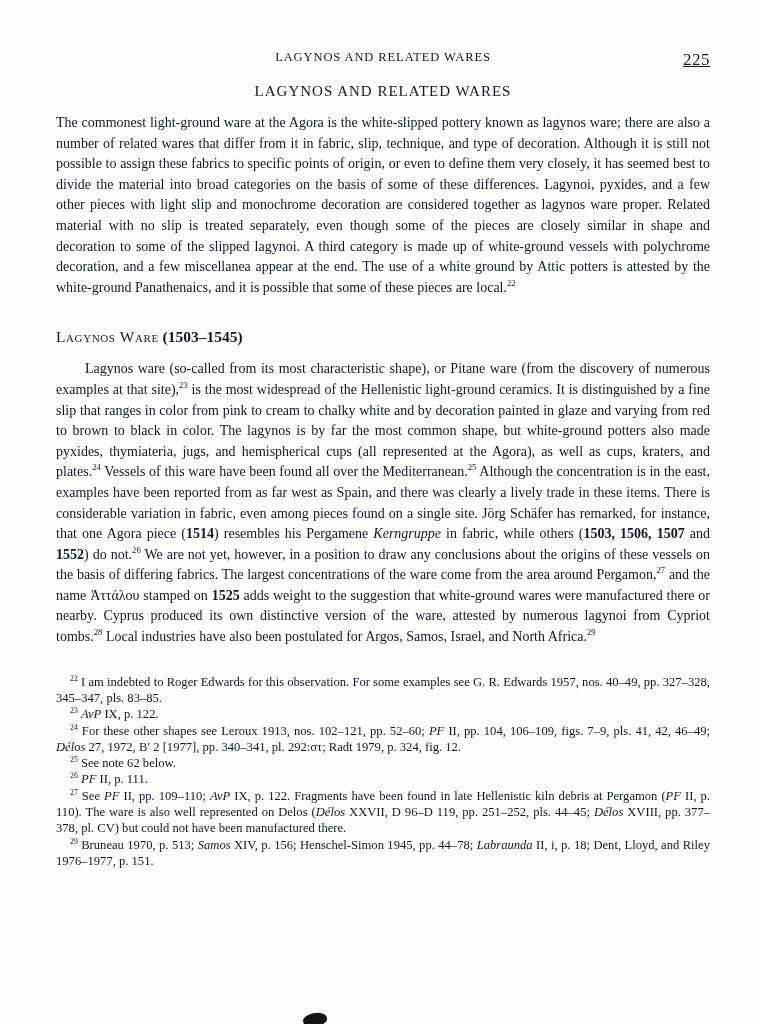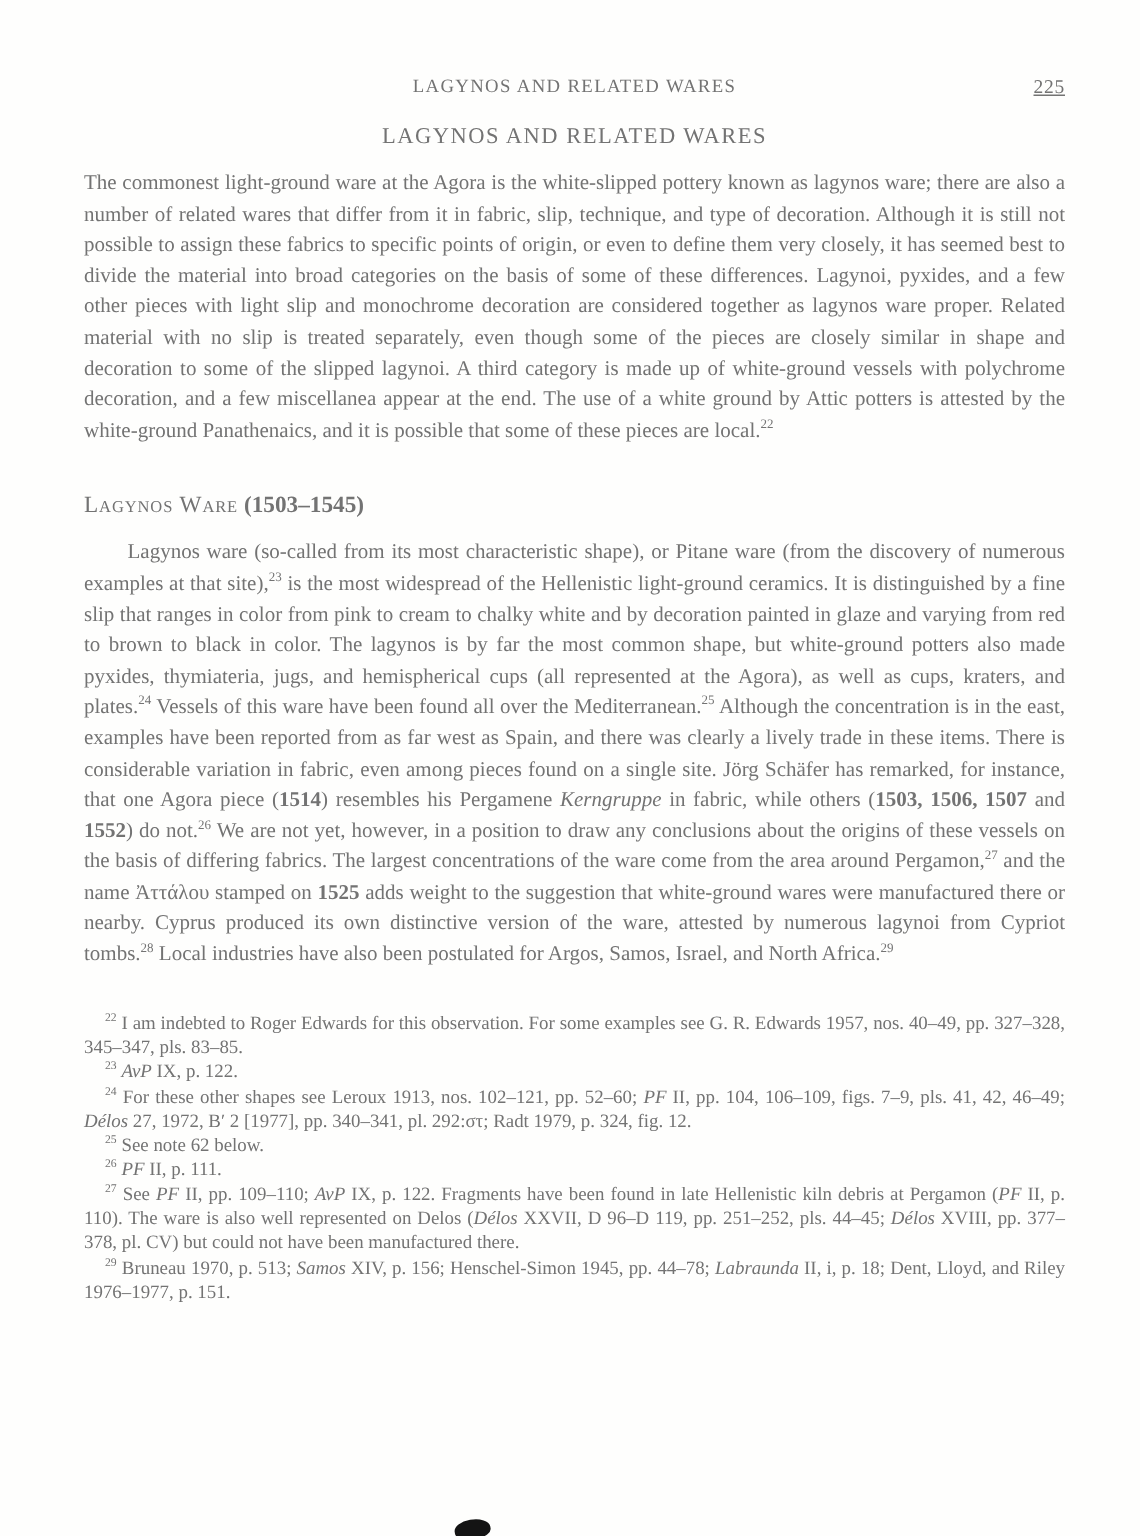--- a/index.html
+++ b/index.html
@@ -2,38 +2,38 @@
 <html><head>
 <meta charset="utf-8">
 <style>
   html, body { margin: 0; padding: 0; background: #e8e8e8; }
   .page {
     position: relative;
     width: 760px;
     height: 1024px;
     margin: 0 auto;
     background: #fefefd;
-    color: #737373;
+    color: #0f172a;
     font-family: "Liberation Serif", "DejaVu Serif", serif;
     box-sizing: border-box;
     padding: 50px 50px 0 56px;
     overflow: hidden;
   }
   .running-header {
     position: relative;
     text-align: center;
     font-size: 12.5px;
     letter-spacing: 0.9px;
     height: 17px;
   }
   .rh-page {
     position: absolute;
     right: 0;
     top: 0;
-    font-size: 13px;
+    font-size: 17px;
     letter-spacing: 0.5px;
     text-decoration: underline;
   }
   .title {
     margin: 16px 0 0 0;
     text-align: center;
     font-size: 15px;
     font-weight: normal;
     letter-spacing: 1px;
   }

